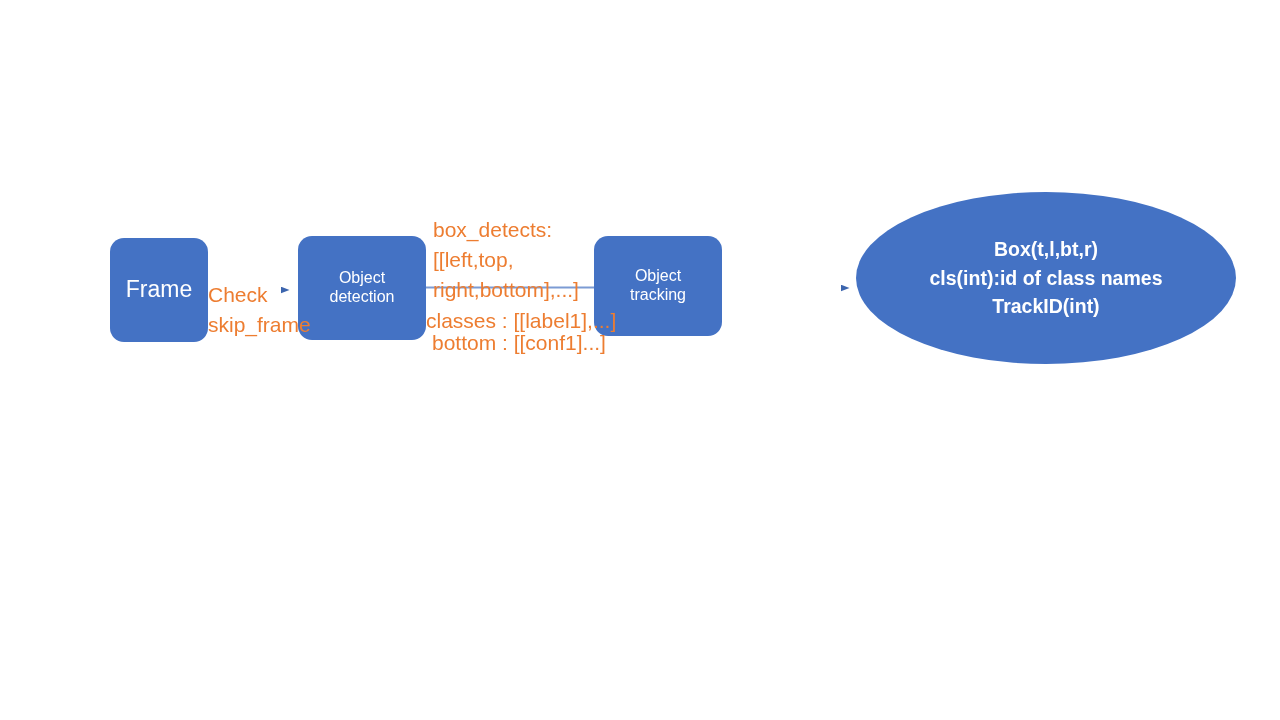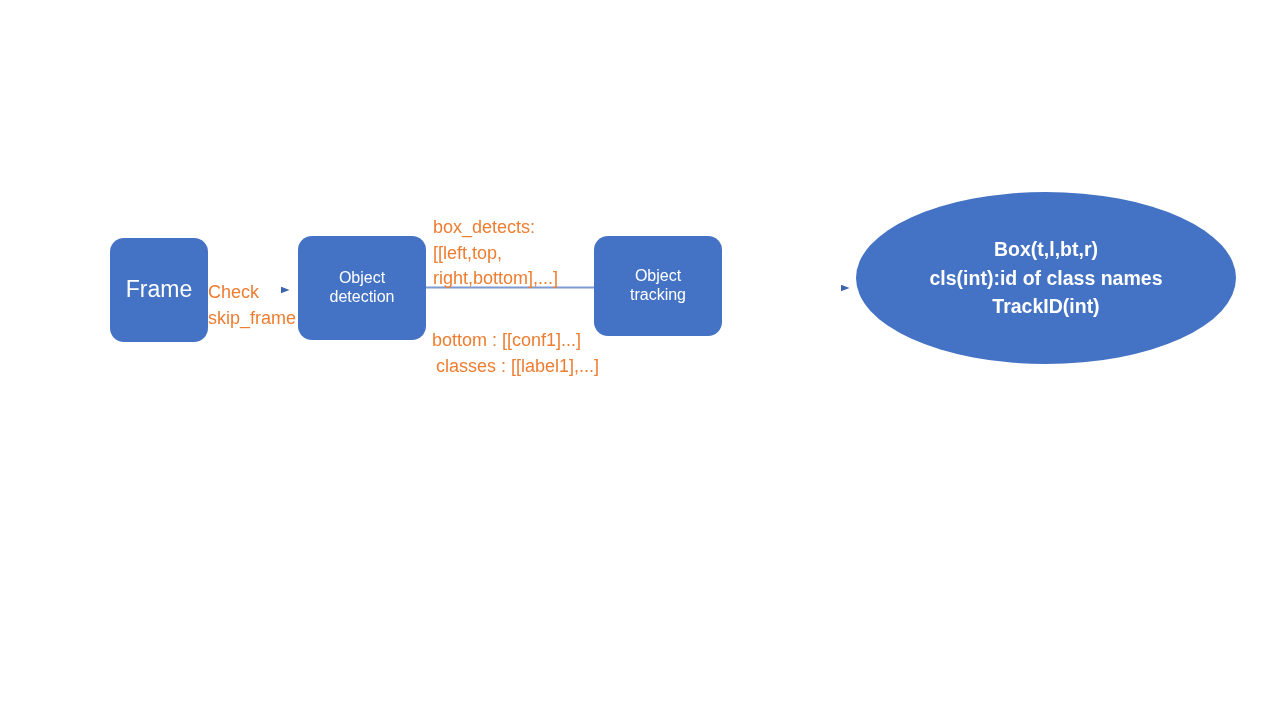--- a/index.html
+++ b/index.html
@@ -72,38 +72,37 @@
     height: 172px;
     border-radius: 50%;
     font-size: 19.5px;
     font-weight: bold;
     line-height: 1.48;
   }
   
   .edge-label {
     position: absolute;
     color: #ED7D31;
-    font-size: 18px;
+    font-size: 21px;
     line-height: 1.42;
     white-space: pre-line;
     font-family: "Liberation Sans", sans-serif;
   }
   #label-skip-frame {
     left: 208px;
     top: 236px;
     margin-top: 44px;
   }
   #label-box-detects {
     left: 433px;
     top: 215px;
   }
   #label-classes {
-    left: 436px;
+    left: 426px;
     top: 306px;
-    margin-top: 48px;
   }
   #label-confs {
     left: 432px;
     top: 328px;
   }
   svg.connectors {
     position: absolute;
     left: 0;
     top: 0;
     width: 1280px;

